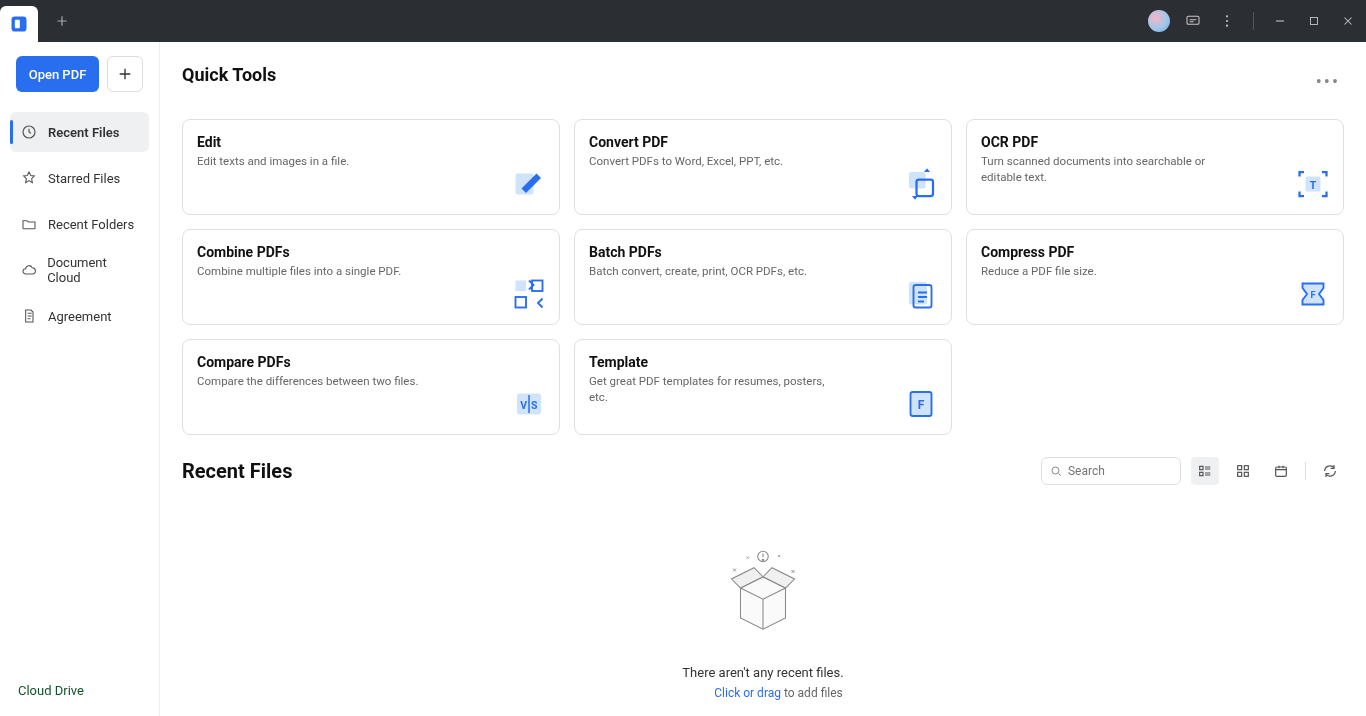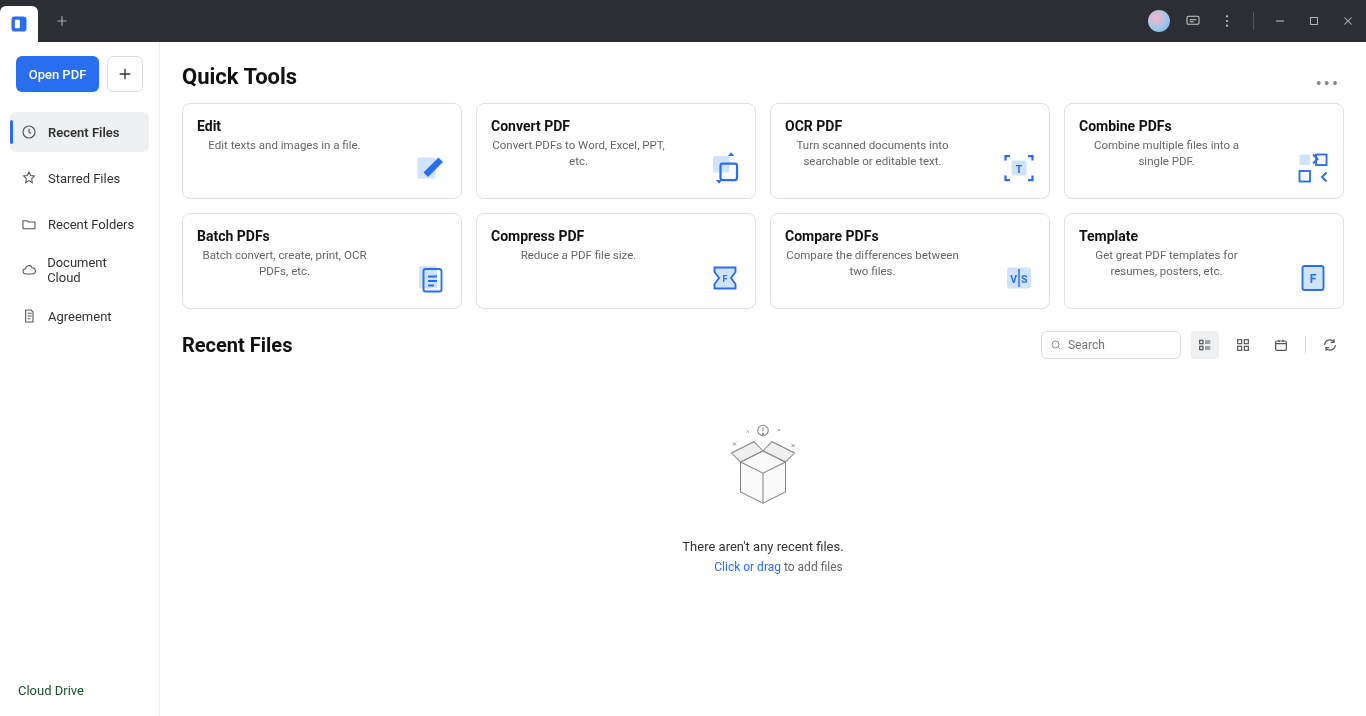--- a/index.html
+++ b/index.html
@@ -38,26 +38,26 @@
   .side-item.active { background:#eef0f2; font-weight:600; position:relative;}
   .side-item.active::before { content:""; position:absolute; left:0; top:8px; bottom:8px;
     width:3px; background:#2a6ef0; border-radius:2px;}
   .side-icon { width:18px; height:18px; display:flex; align-items:center; justify-content:center; color:#555; }
 
   .sidebar-bottom { margin-top:auto; padding: 0 18px 18px 18px; }
   .cloud-heading { font-size:13px; font-weight:400; color:#14532d; }
 
   .main { flex:1; padding: 22px 22px 0 22px; overflow:auto;}
   .section-row { display:flex; align-items:center; justify-content:space-between; }
-  .section-title { font-size:22px; font-weight:700; color:#111; margin-bottom: 14px;}
-  .tools-grid { display:grid; grid-template-columns: repeat(4, 1fr); gap:14px;}
+  .section-title { font-size:18px; font-weight:700; color:#111; margin-bottom: 14px;}
+  .tools-grid { display:grid; grid-template-columns: repeat(3, 1fr); gap:14px;margin-top:20px;}
   .tool-card { border:1px solid #e0e0e0; border-radius:8px; padding: 14px 14px 12px 14px;
     position:relative; height:96px; cursor:pointer;}
   .tool-title { font-size:14px; font-weight:700; color:#111; margin-bottom:4px;}
-  .tool-desc { font-size:11.5px; color:#666; line-height:1.35; max-width: 70%; text-align: center;}
+  .tool-desc { font-size:11.5px; color:#666; line-height:1.35; max-width: 70%;}
   .tool-icon { position:absolute; right:12px; bottom:12px; width:36px; height:36px; }
 
   .recent-head { display:flex; align-items:center; justify-content:space-between;
     margin-top:22px; margin-bottom:18px; }
   .recent-title { font-size:20px; font-weight:700; color:#111;}
   .recent-tools { display:flex; align-items:center; gap:10px;}
   .search-wrap { display:flex; align-items:center; gap:6px; border:1px solid #ddd;
     border-radius:6px; height:28px; padding: 11px 8px; width: 140px; background:#fff;}
   .search-wrap input { border:none; outline:none; font-size:12px; color:#333; width:100%; }
   .view-btn { width:28px; height:28px; border-radius:4px; display:flex; align-items:center;

